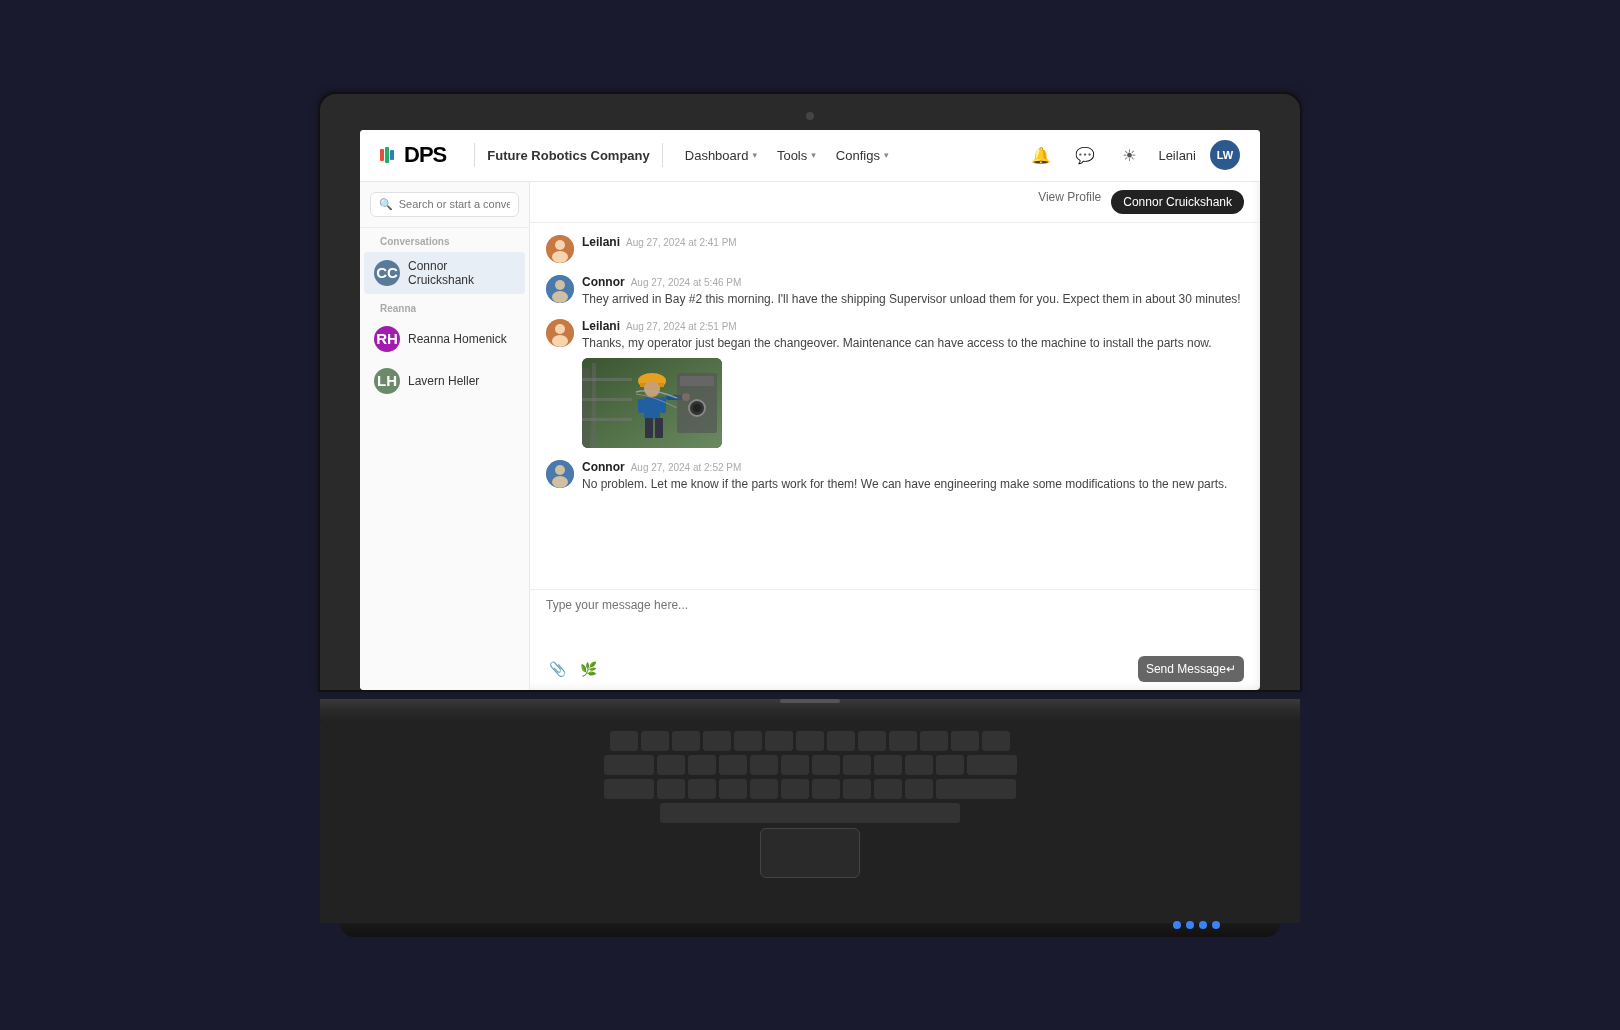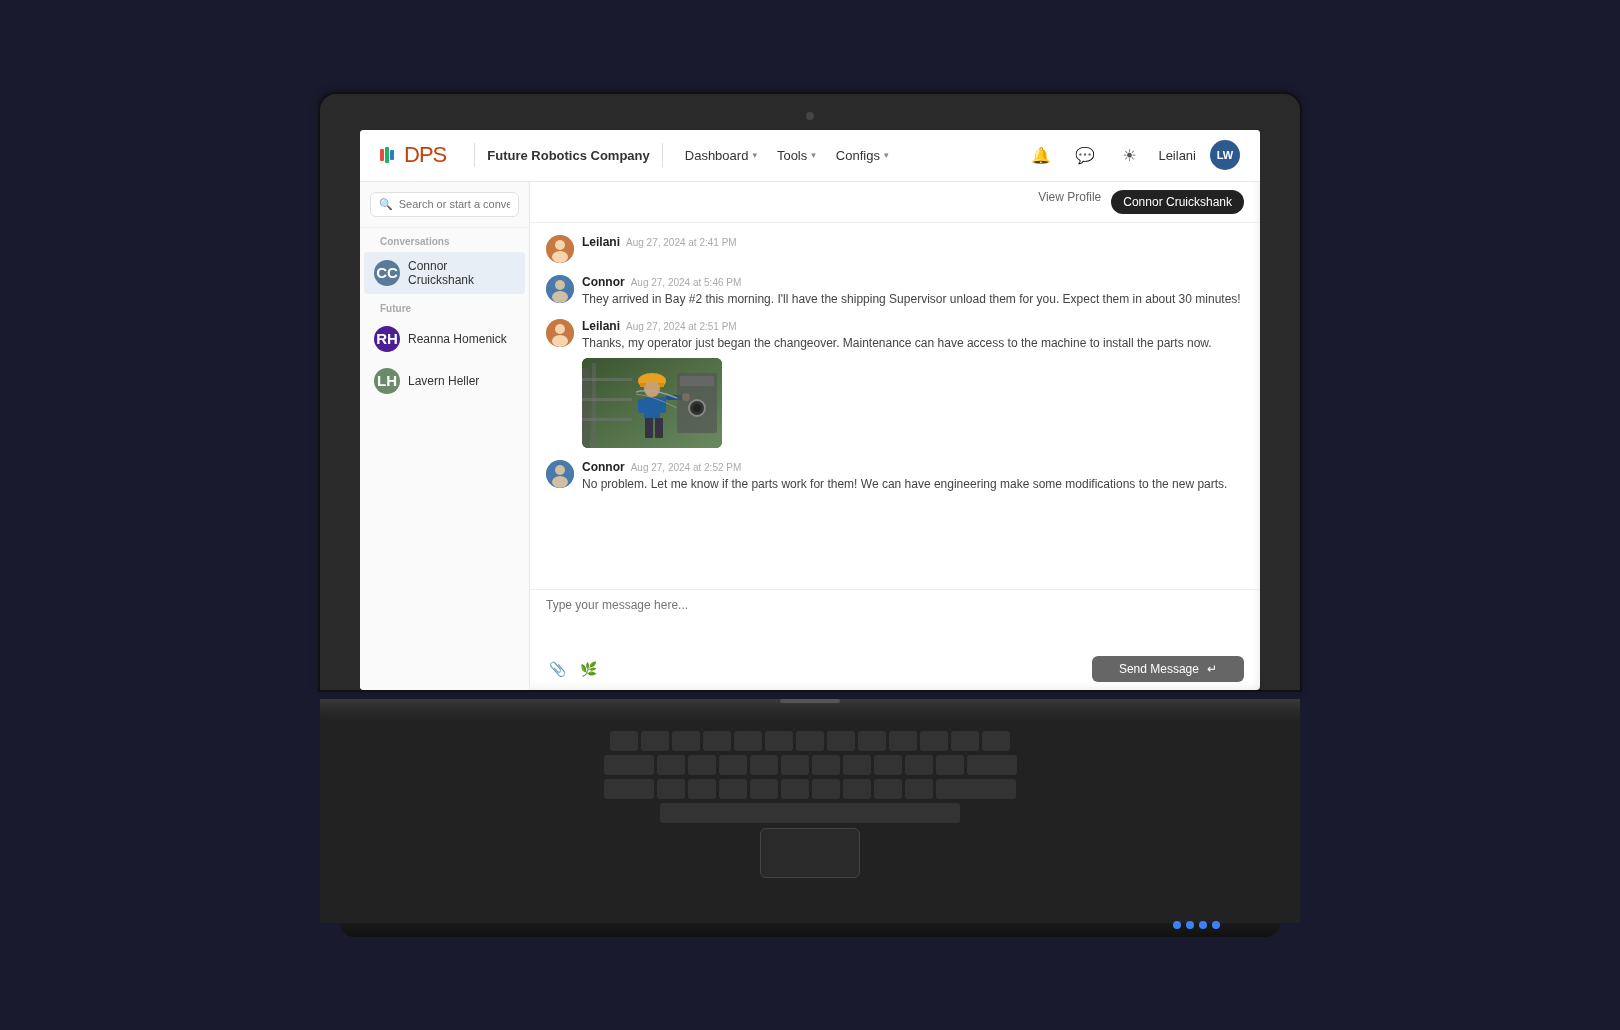--- a/index.html
+++ b/index.html
@@ -115,22 +115,22 @@
       gap: 1px;
     }
 
     .logo-bar {
       width: 4px;
       border-radius: 1px;
     }
 
     .logo-text {
       font-size: 22px;
-      font-weight: 400;
-      color: #c2410c;
+      font-weight: 700;
+      color: #000000;
       letter-spacing: -1px;
     }
 
     .company-name {
       font-size: 13px;
       font-weight: 600;
       color: #333;
       white-space: nowrap;
     }
 
@@ -428,26 +428,26 @@
       color: #888;
       cursor: pointer;
       padding: 3px;
     }
 
     .send-btn {
       background: #666;
       color: #fff;
       border: none;
       border-radius: 6px;
-      padding: 6px 27px;
+      padding: 6px 8px;
       font-size: 12px;
       cursor: pointer;
       display: flex;
       align-items: center;
-      gap: 8px;
+      gap: 0;
     }
 
     
     .indicator-dots {
       display: flex;
       gap: 5px;
       position: absolute;
       right: 60px;
       bottom: 8px;
     }
@@ -513,24 +513,24 @@
             </div>
           </div>
 
           <div class="sidebar-section-label">Conversations</div>
 
           <div class="sidebar-item active">
             <div class="sidebar-avatar" style="background:#5a7a9a;">CC</div>
             <span class="sidebar-item-name">Connor Cruickshank</span>
           </div>
 
-          <div class="sidebar-section-label">Future</div>
+          <div class="sidebar-section-label">Reanna</div>
 
           <div class="sidebar-item">
-            <div class="sidebar-avatar" style="background:#4c1d95;">RH</div>
+            <div class="sidebar-avatar" style="background:#a21caf;">RH</div>
             <span class="sidebar-item-name">Reanna Homenick</span>
           </div>
 
           <div class="sidebar-item">
             <div class="sidebar-avatar" style="background:#6a8a6a;">LH</div>
             <span class="sidebar-item-name">Lavern Heller</span>
           </div>
         </aside>
 
         <div class="chat-area">

